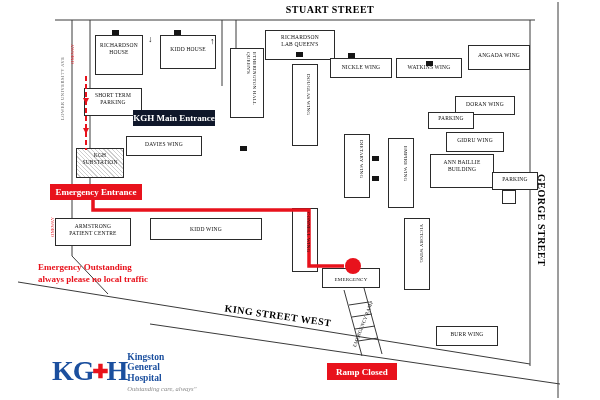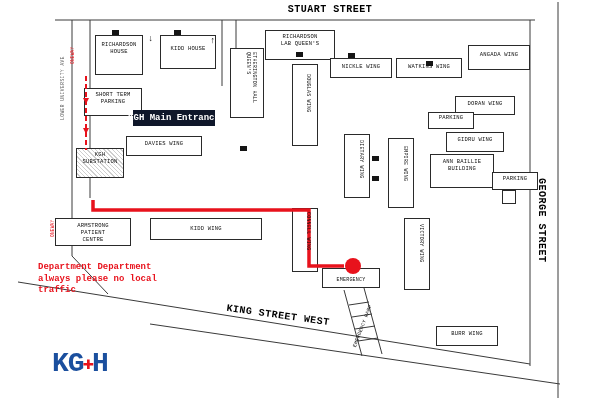--- a/index.html
+++ b/index.html
@@ -1,16 +1,16 @@
 <!DOCTYPE html>
 <html><head>
 <meta charset="utf-8">
 <style>
   html,body{margin:0;padding:0;background:#fff}
-  .map{position:relative;width:600px;height:400px;background:#fff;font-family:Liberation Mono, monospace;overflow:hidden}
+  .map{position:relative;width:600px;height:400px;background:#fff;font-family:Liberation Serif, serif;overflow:hidden}
   svg.layer{position:absolute;left:0;top:0;z-index:1}
   svg.route{position:absolute;left:0;top:0;z-index:5}
   .outline{position:absolute;border:1px solid #2a2a2a;background:#fff;z-index:2;box-sizing:border-box}
   .hatch{background:repeating-linear-gradient(45deg,#fff,#fff 2px,#cfcfcf 2px,#cfcfcf 3px)}
   .marker{position:absolute;width:7px;height:5px;background:#151515;z-index:3}
   .lbl{position:absolute;z-index:6;font-size:5.5px;line-height:1.25;color:#101010;text-align:center;letter-spacing:.2px}
   .v{writing-mode:vertical-rl;font-size:5px;text-align:left}
   .vu{writing-mode:vertical-rl;transform:rotate(180deg);font-size:4.5px;text-align:left}
   .street{position:absolute;z-index:6;font-weight:bold;font-size:10px;color:#000;letter-spacing:.5px;text-align:center}
   .street.v{font-size:10px}
@@ -125,27 +125,35 @@
   <div class="lbl" style="left:170px;top:226px;width:72px">KIDD WING</div>
   <div class="lbl v" style="left:352px;top:140px;height:56px;width:12px">DIETARY WING</div>
   <div class="lbl v" style="left:396px;top:146px;height:56px;width:12px">EMPIRE WING</div>
   <div class="lbl v" style="left:299px;top:212px;height:58px;width:12px">CONNELL WING</div>
   <div class="lbl v" style="left:412px;top:224px;height:62px;width:12px">VICTORY WING</div>
   <div class="lbl" style="left:324px;top:277px;width:54px;font-size:5px">EMERGENCY</div>
   <div class="lbl" style="left:352px;top:346px;width:58px;font-size:5px;transform:rotate(-69deg);transform-origin:left top;text-align:left">EMERGENCY RAMP</div>
   <div class="lbl" style="left:440px;top:331px;width:54px">BURR WING</div>
 
   <div class="callout co-blue" style="left:133px;top:110px;width:82px;height:16px">KGH Main Entrance</div>
+  <div class="callout co-red" style="left:50px;top:184px;width:92px;height:16px">Emergency Entrance</div>
+  <div class="callout co-red" style="left:327px;top:363px;width:70px;height:17px">Ramp Closed</div>
 
   <div class="note" style="left:38px;top:262px;width:160px">
-    <div>Department Department</div>
+    <div>Emergency Outstanding</div>
     <div>always please no local traffic</div>
   </div>
 
   <div class="logo" style="left:52px;top:350px">
     <div class="logo-mark">
       <span>KG</span>
         <span class="logo-plus">✚</span>
         <span>H</span>
     </div>
+    <div class="logo-text">
+      <div>Kingston</div>
+      <div>General</div>
+      <div>Hospital</div>
+      <div class="tagline">Outstanding care, always"</div>
+    </div>
   </div>
 
 </div>
 
 </body></html>

